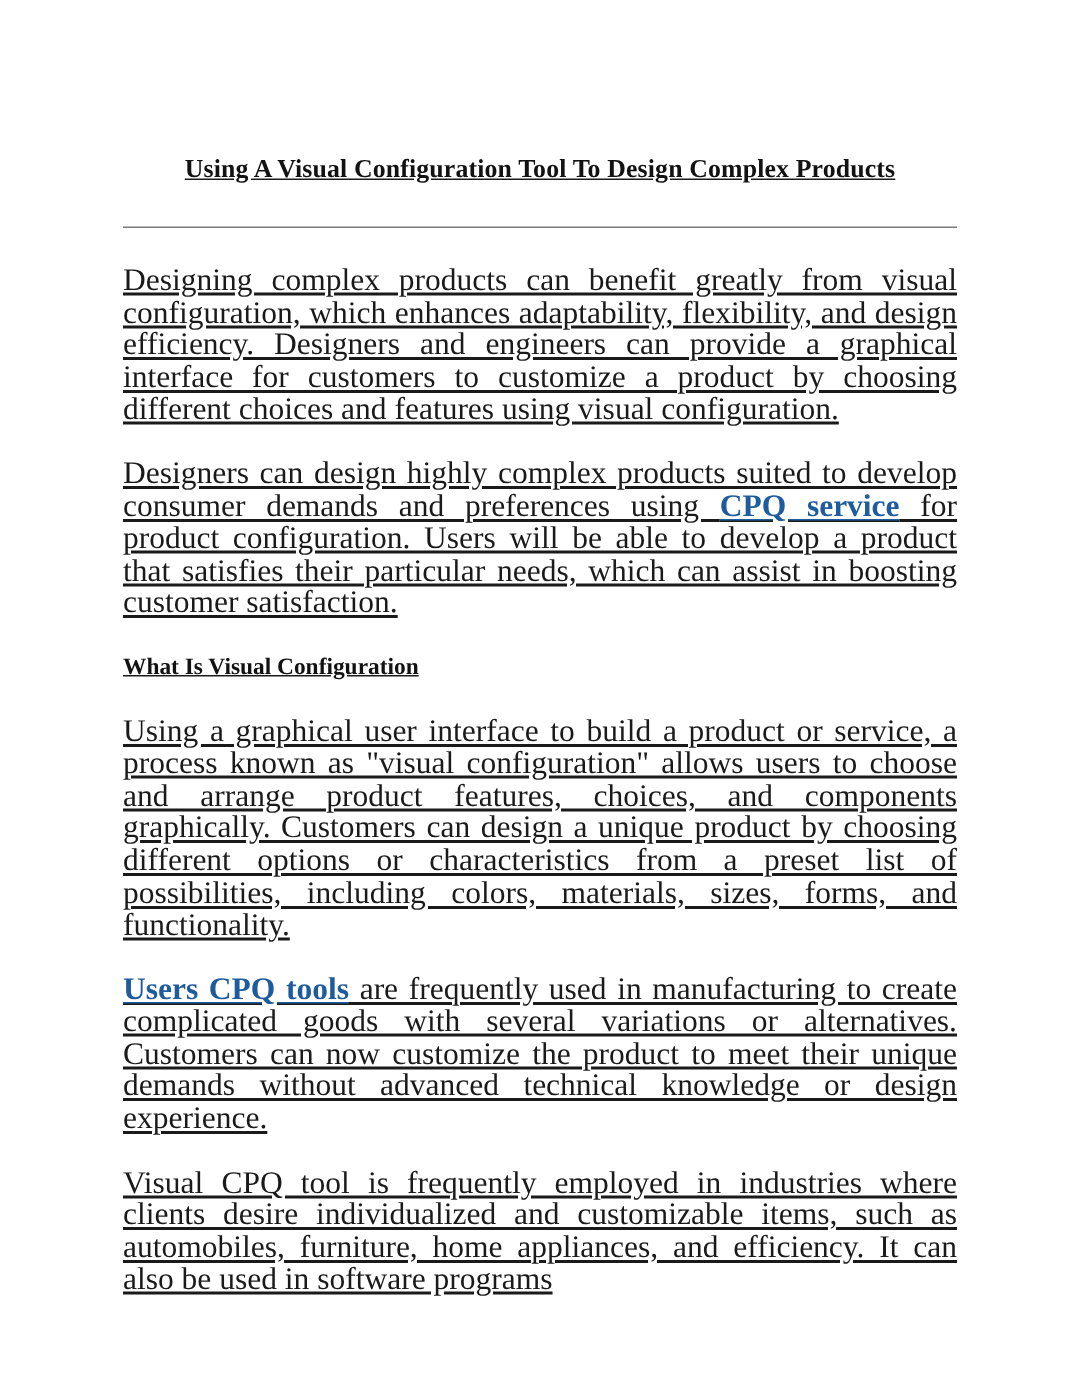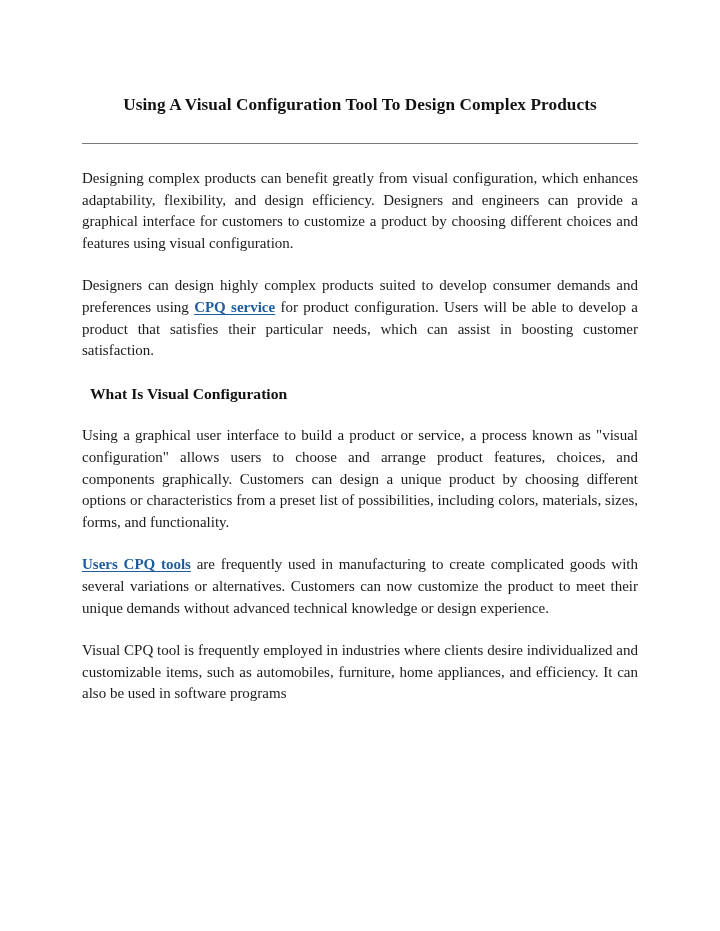--- a/index.html
+++ b/index.html
@@ -18,61 +18,62 @@
   .page {
     position: relative;
     width: 720px;
     height: 931px;
     background: #ffffff;
     box-sizing: border-box;
   }
   .content {
     position: absolute;
     left: 82px;
-    top: 92px;
+    top: 100px;
     width: 556px;
+    text-decoration: underline;
   }
   .doc-title {
     font-size: 17.2px;
     font-weight: bold;
     line-height: 25px;
     text-align: center;
     margin: 0;
     letter-spacing: 0.1px;
     color: #121212;
   }
   .divider {
     border: 0;
     border-top: 1.4px solid #7a7a7a;
     margin: 26px 0 0 0;
     width: 100%;
     height: 0;
   }
   .para {
-    font-size: 15px;
+    font-size: 21px;
     line-height: 21.6px;
     text-align: justify;
     text-justify: inter-word;
     margin: 0;
     color: #1a1a1a;
   }
   .para + .para,
   .para + .sub-heading,
   .sub-heading + .para {
     margin-top: 21px;
   }
   .first-para {
     margin-top: 24px;
   }
   .sub-heading {
     font-size: 15.6px;
     line-height: 21.6px;
     font-weight: bold;
     text-align: left;
-    margin: 8px;
+    margin: 0;
     color: #121212;
   }
   a.doclink {
     color: #1f5c9e;
     font-weight: bold;
     text-decoration: underline;
     text-underline-offset: 1.5px;
     text-decoration-thickness: 1.2px;
   }
 </style>

